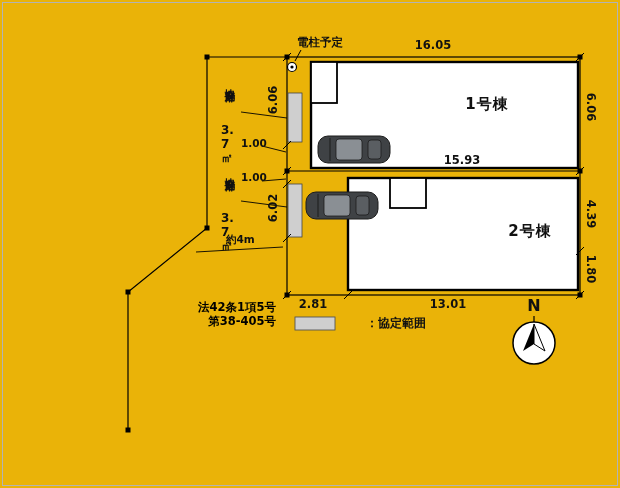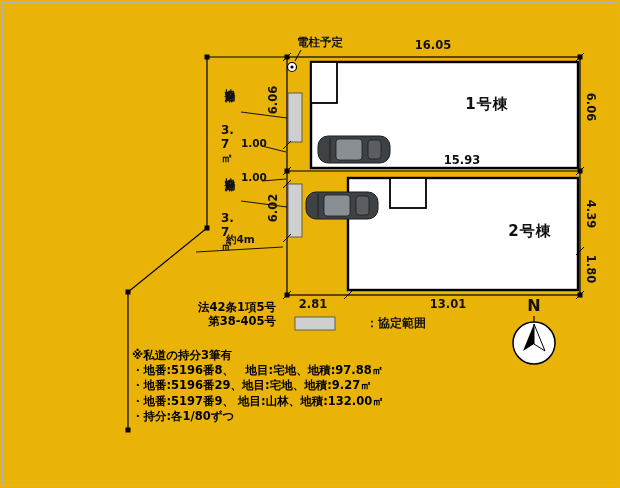--- a/index.html
+++ b/index.html
@@ -145,21 +145,14 @@
 
   <div class="lbl" style="left:337px;top:317px;font-size:12px;margin-left:29px;">：協定範囲</div>
 
   <div class="lbl c" style="left:534px;top:306px;font-size:16px;">N</div>
 
   <div class="legalblock">
     <div>法42条1項5号</div>
     <div>第38-405号</div>
   </div>
 
-  <div class="notesblock">
-    <div>※私道の持分3筆有</div>
-    <div>・地番:5196番8、　地目:宅地、地積:97.88㎡</div>
-    <div>・地番:5196番29、地目:宅地、地積:9.27㎡</div>
-    <div>・地番:5197番9、 地目:山林、地積:132.00㎡</div>
-    <div>・持分:各1/80ずつ</div>
-  </div>
 
 </div>
 
 </body></html>

